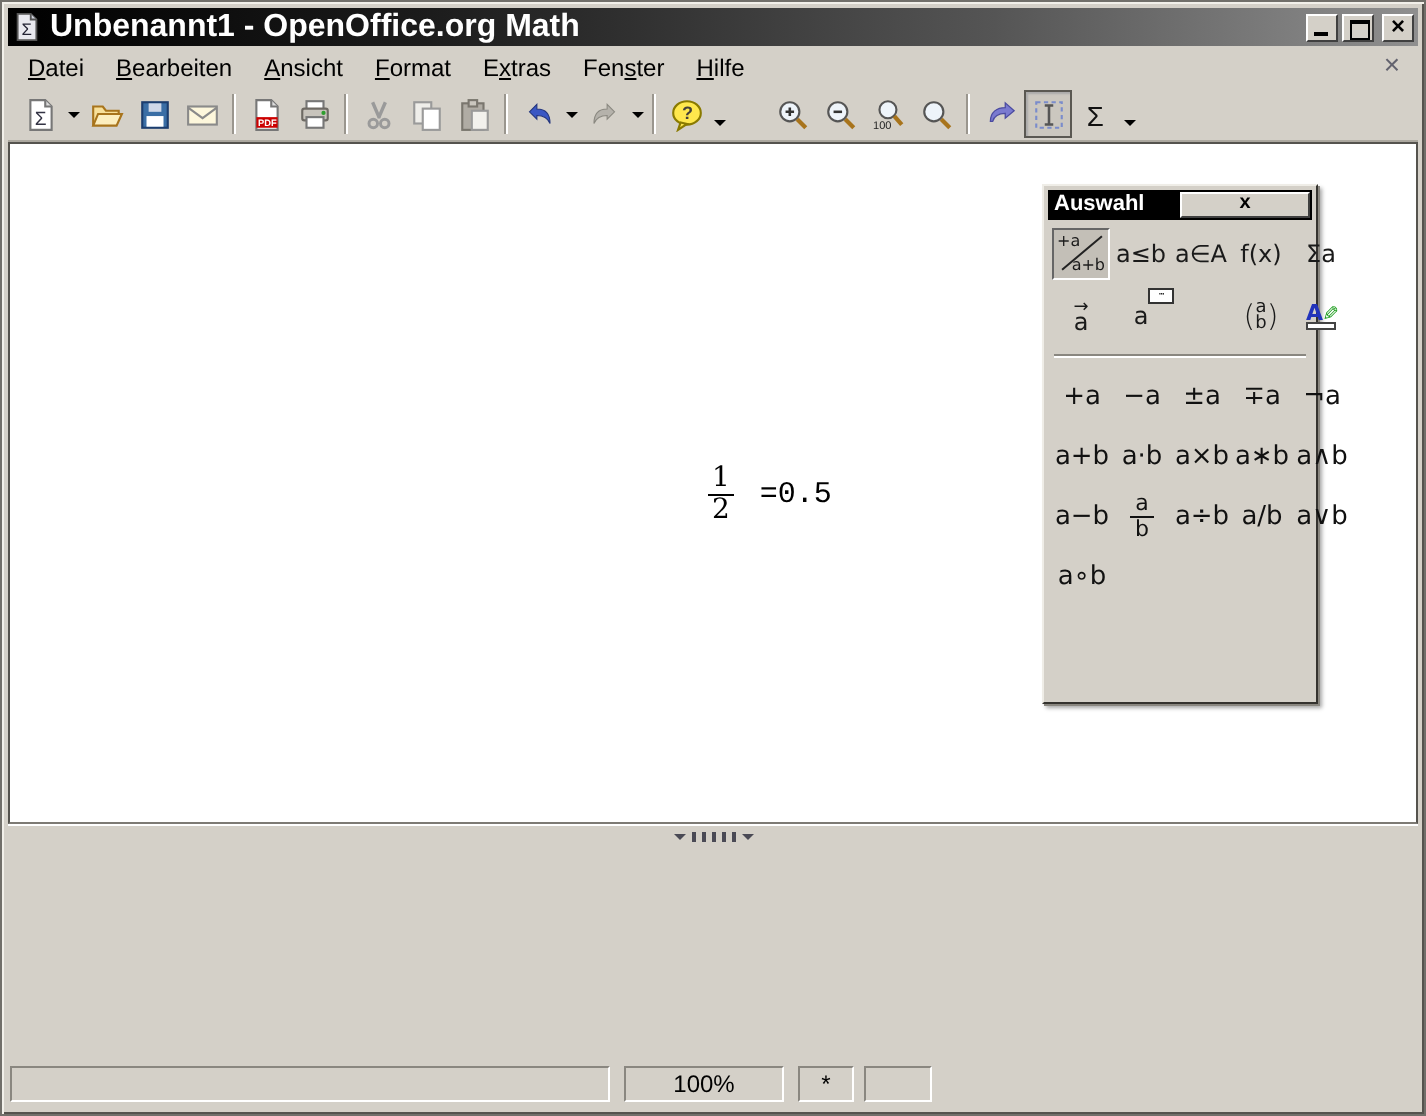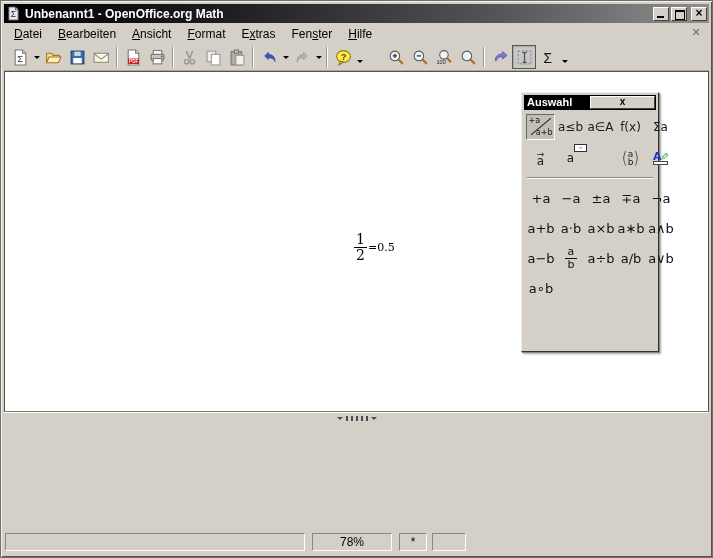--- a/index.html
+++ b/index.html
@@ -11,21 +11,21 @@
     border:1px solid #716f6a;
     box-shadow:inset 1px 1px 0 #f2f0ea, inset -1px -1px 0 #55534e;
     overflow:hidden;
   }
   
   #titlebar{
     position:absolute;left:3px;top:3px;right:3px;height:19px;
     background:linear-gradient(90deg,#000 0%,#1c1c1c 30%,#555 70%,#8f8f8f 100%);
     display:flex;align-items:center;padding:0 2px;color:#fff;
   }
-  #title-text{font-size:12px;font-weight:bold;margin-left:4px;white-space:nowrap;flex:1;}
+  #title-text{font-size:16px;font-weight:bold;margin-left:4px;white-space:nowrap;flex:1;}
   .tb-ctl{
     width:16px;height:14px;background:#d4d0c8;margin-left:2px;
     border:1px solid;border-color:#fff #404040 #404040 #fff;
     position:relative;flex:none;cursor:default;
   }
   .tb-ctl.minimize::after{content:"";position:absolute;left:3px;bottom:2px;width:7px;height:2px;background:#000;}
   .tb-ctl.maximize::after{content:"";position:absolute;left:3px;top:2px;width:8px;height:7px;border:1px solid #000;border-top-width:2px;}
   .tb-ctl.close{margin-left:4px;}
   .tb-ctl.close::after{content:"×";position:absolute;left:0;right:0;top:-2px;text-align:center;font-size:12px;font-weight:bold;color:#000;}
   
@@ -62,21 +62,21 @@
     background:#fff;border:1px solid #55534e;border-bottom-color:#7d7a74;
   }
   #formula{
     position:absolute;left:349px;top:160px;
     display:flex;align-items:center;
     font-family:"DejaVu Serif",serif;color:#000;
   }
   .frac-box{display:inline-flex;flex-direction:column;align-items:center;font-size:14px;line-height:15px;}
   .frac-box .den{border-top:1px solid #000;padding:0 2px;}
   .frac-box .num{padding:0 2px;}
-  #formula .rhs{font-size:11px;margin-left:1px;}
+  #formula .rhs{font-size:15px;margin-left:13px;font-family:Liberation Mono, monospace;}
   
   #palette{
     position:absolute;left:520px;top:91px;width:138px;height:260px;
     background:#d4d0c8;z-index:5;
     border:1px solid;border-color:#efede7 #35332f #35332f #efede7;
     box-shadow:1px 1px 0 #8a8780,2px 2px 2px rgba(0,0,0,.35);
   }
   #pal-title{
     position:absolute;left:2px;top:2px;right:2px;height:15px;background:#000;
     color:#fff;font-size:11px;font-weight:bold;line-height:15px;padding-left:3px;
@@ -482,18 +482,18 @@
         <span class="dot"></span>
         <span class="dot"></span>
         <span class="dot"></span>
       <span class="tri"></span>
     </div>
   </div>
 
 
   <div id="statusbar">
       <div class="status-field" style="width: 300px; margin-left: 0px;"></div>
-      <div class="status-field" style="width: 80px; margin-left: 7px;">78%</div>
+      <div class="status-field" style="width: 80px; margin-left: 7px;">100%</div>
       <div class="status-field" style="width: 28px; margin-left: 7px;">*</div>
       <div class="status-field" style="width: 34px; margin-left: 5px;"></div>
     </div>
 
 </div>
 
 </body></html>

